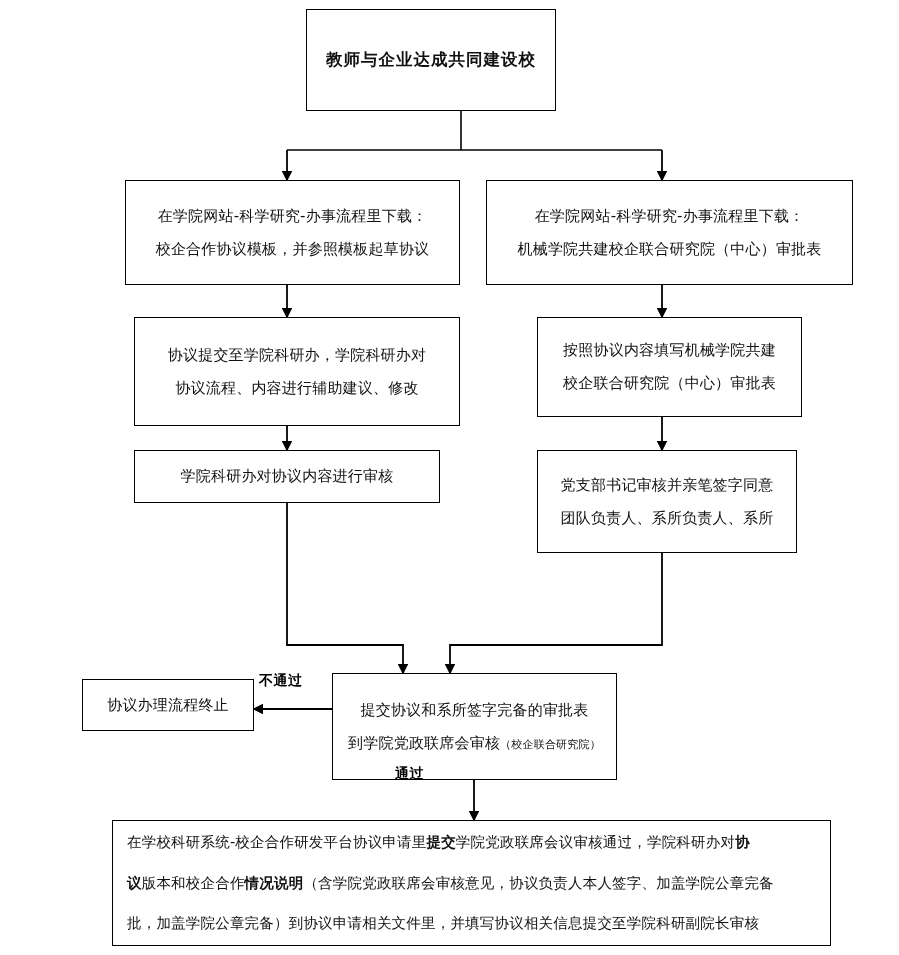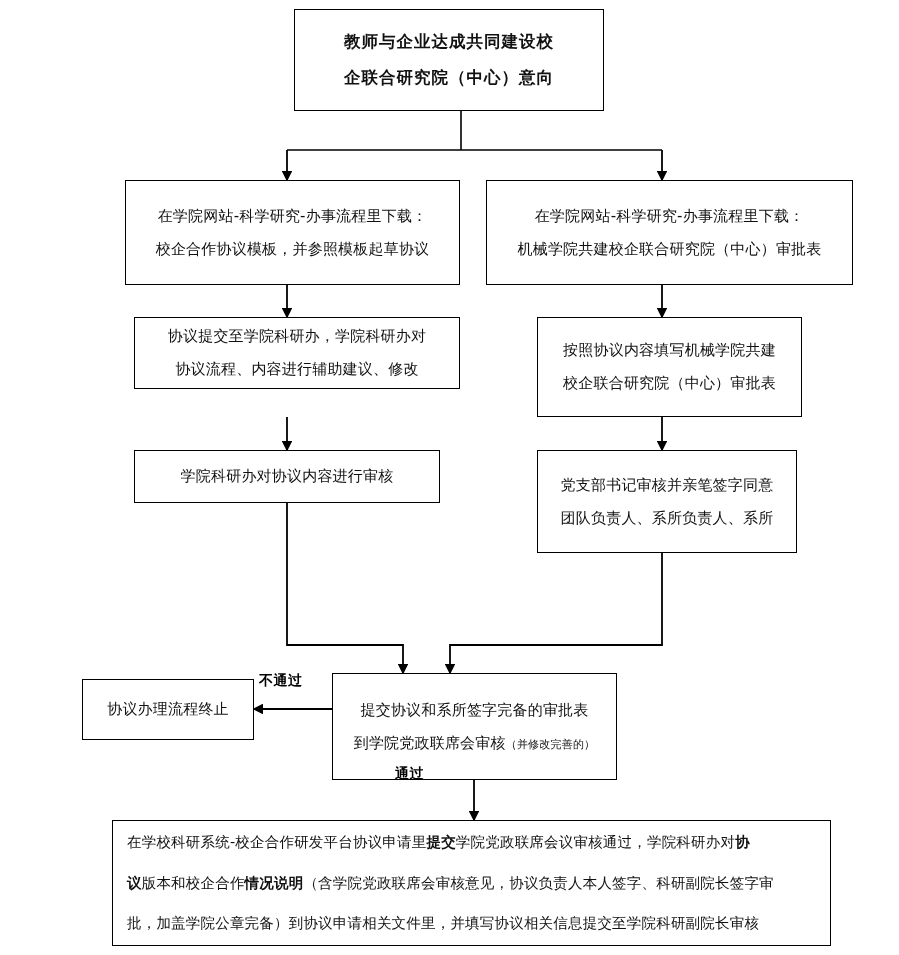--- a/index.html
+++ b/index.html
@@ -108,65 +108,64 @@
     <path d="M 662 417 L 662 450" stroke="#000" stroke-width="1.8" fill="none" marker-end="url(#arrow)"></path>
 
     <path d="M 287 503 L 287 645 L 403 645 L 403 673" stroke="#000" stroke-width="1.8" fill="none" marker-end="url(#arrow)"></path>
     <path d="M 662 553 L 662 645 L 450 645 L 450 673" stroke="#000" stroke-width="1.8" fill="none" marker-end="url(#arrow)"></path>
 
     <path d="M 332 709 L 254 709" stroke="#000" stroke-width="1.8" fill="none" marker-end="url(#arrow)"></path>
 
     <path d="M 474 756 L 474 820" stroke="#000" stroke-width="1.8" fill="none" marker-end="url(#arrow)"></path>
   </svg>
 
-  <div class="node two-line bold start" style="left:294px; top:9px; width:310px; height:102px;">
+  <div class="node two-line bold start" style="left:306px; top:9px; width:250px; height:102px;">
     <span class="ln">教师与企业达成共同建设校</span>
-    <span class="ln">企联合研究院（中心）意向</span>
   </div>
 
   <div class="node two-line" style="left:125px; top:180px; width:335px; height:105px;">
     <span class="ln">在学院网站-科学研究-办事流程里下载：</span>
     <span class="ln">校企合作协议模板，并参照模板起草协议</span>
   </div>
 
   <div class="node two-line" style="left:486px; top:180px; width:367px; height:105px;">
     <span class="ln">在学院网站-科学研究-办事流程里下载：</span>
     <span class="ln">机械学院共建校企联合研究院（中心）审批表</span>
   </div>
 
-  <div class="node two-line" style="left:134px; top:317px; width:326px; height:72px;">
+  <div class="node two-line" style="left:134px; top:317px; width:326px; height:109px;">
     <span class="ln">协议提交至学院科研办，学院科研办对</span>
     <span class="ln">协议流程、内容进行辅助建议、修改</span>
   </div>
 
   <div class="node two-line" style="left:537px; top:317px; width:265px; height:100px;">
     <span class="ln">按照协议内容填写机械学院共建</span>
     <span class="ln">校企联合研究院（中心）审批表</span>
   </div>
 
   <div class="node one-line" style="left:134px; top:450px; width:306px; height:53px;">
     <span class="ln">学院科研办对协议内容进行审核</span>
   </div>
 
   <div class="node two-line" style="left:537px; top:450px; width:260px; height:103px;">
     <span class="ln">党支部书记审核并亲笔签字同意</span>
     <span class="ln">团队负责人、系所负责人、系所</span>
   </div>
 
   <div class="node two-line" style="left:332px; top:673px; width:285px; height:107px;">
     <span class="ln">提交协议和系所签字完备的审批表</span>
-    <span class="ln"><span>到学院党政联席会审核</span><span class="small-note">（并修改完善的）</span></span>
+    <span class="ln"><span>到学院党政联席会审核</span><span class="small-note">（校企联合研究院）</span></span>
   </div>
 
-  <div class="node one-line" style="left:82px; top:679px; width:172px; height:61px;text-align:center;">
+  <div class="node one-line" style="left:82px; top:679px; width:172px; height:52px;text-align:center;">
     <span class="ln">协议办理流程终止</span>
   </div>
 
   <div class="node para" style="left:112px; top:820px; width:719px; height:126px;">
     <span class="ln"><span>在学校科研系统-校企合作研发平台协议申请里</span><b>提交</b><span>学院党政联席会议审核通过，学院科研办对</span><b>协</b></span>
-    <span class="ln"><b>议</b><span>版本和校企合作</span><b>情况说明</b><span>（含学院党政联席会审核意见，协议负责人本人签字、科研副院长签字审</span></span>
+    <span class="ln"><b>议</b><span>版本和校企合作</span><b>情况说明</b><span>（含学院党政联席会审核意见，协议负责人本人签字、加盖学院公章完备</span></span>
     <span class="ln"><span>批，加盖学院公章完备）到协议申请相关文件里，并填写协议相关信息提交至学院科研副院长审核</span></span>
   </div>
 
   <div class="edge-label" style="left:259px; top:672px;">不通过</div>
   <div class="edge-label" style="left:395px; top:765px;">通过</div>
 
 </div>
 
 </body></html>

